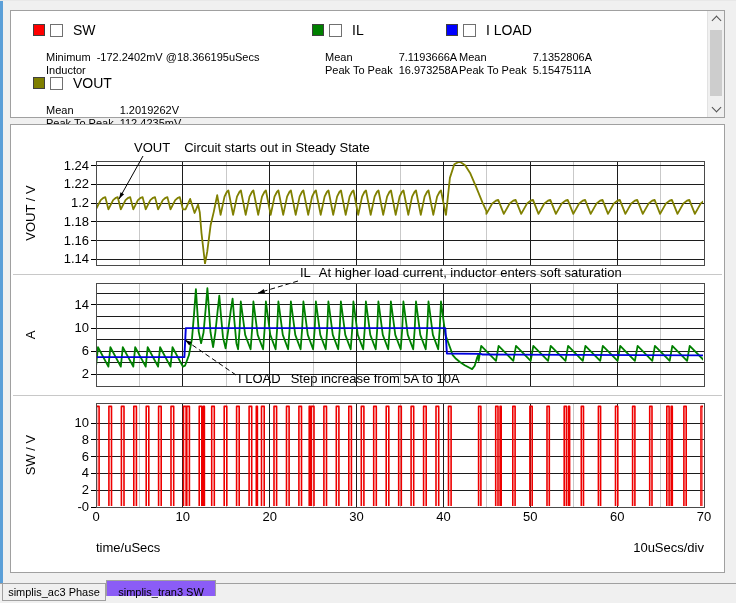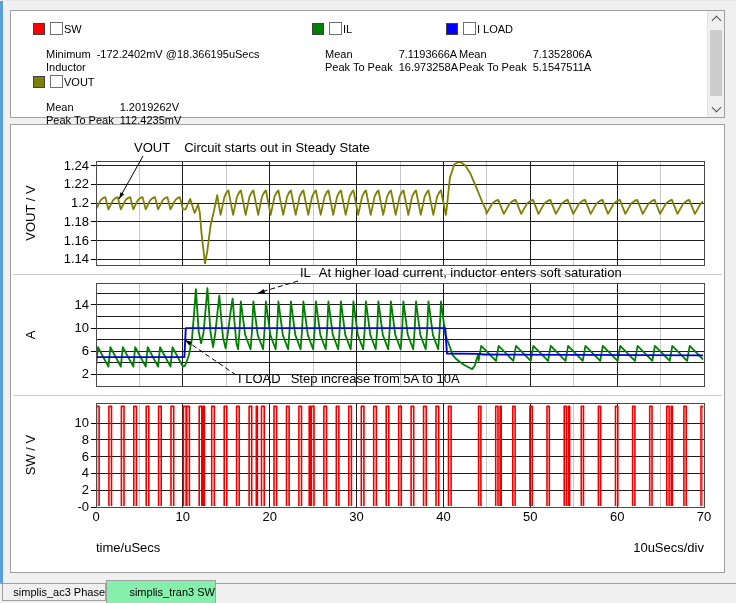--- a/index.html
+++ b/index.html
@@ -14,36 +14,36 @@
 
   .panel{position:absolute;background:#fff;border:1px solid #a0a0a0;box-sizing:border-box}
   #legend-panel{left:10px;top:10px;width:715px;height:108px}
   #plot-panel{left:10px;top:124px;width:715px;height:449px}
 
   
   .legend-entry{position:absolute;color:#000}
   .legend-head{display:flex;align-items:center}
   .swatch{width:12px;height:12px;border:1px solid #404040;box-sizing:border-box;flex:0 0 auto}
   .cb{width:13px;height:13px;background:#fff;border:1px solid #707070;box-sizing:border-box;margin-left:5px;flex:0 0 auto}
-  .legend-name{font-size:11px;margin-left:1px;white-space:nowrap}
+  .legend-name{font-size:14px;margin-left:10px;white-space:nowrap}
   .legend-stats{margin:13px 0 0 13px;display:grid;grid-template-columns:max-content auto;column-gap:6px;row-gap:1px;font-size:11px;line-height:12px;white-space:nowrap}
 
   .sb{position:absolute;top:0;right:0;width:17px;height:106px;background:#f0f0f0;border-left:1px solid #e2e2e2;box-sizing:border-box}
   .sb-btn{position:absolute;left:0;width:16px;height:17px}
   .sb-btn.up{top:0}.sb-btn.down{bottom:0}
   .chev{display:block;width:6px;height:6px;border-left:1px solid #505050;border-top:1px solid #505050;margin:6px auto 0}
   .chev.u{transform:rotate(45deg)}
   .chev.d{transform:rotate(225deg);margin-top:4px}
   .sb-thumb{position:absolute;left:2px;right:2px;top:19px;height:66px;background:#cdcdcd}
 
   
   #tab-bar{position:absolute;left:0;top:583px;width:736px;height:20px;background:#f0f0f0;border-top:1px solid #a0a0a0;box-sizing:border-box}
-  .tab{position:absolute;top:0;height:17px;line-height:16px;text-align:right;font-size:11px;color:#000;
+  .tab{position:absolute;top:0;height:17px;line-height:16px;text-align:center;font-size:11px;color:#000;
        background:#f0f0f0;border:1px solid #a0a0a0;border-top:none;box-sizing:border-box;white-space:nowrap}
-  .tab.active{top:-4px;height:24px;line-height:22px;background:#86efac;border-top:1px solid #a0a0a0;border-bottom:none;z-index:3}
+  .tab.active{top:-4px;height:16px;line-height:22px;background:#8b5cf6;border-top:1px solid #a0a0a0;border-bottom:none;z-index:3}
 
   #plot-svg text{fill:#000}
 </style>
 </head>
 <body>
 
 <div class="edge-accent"></div>
 <div class="top-hairline"></div>
 
 <div id="legend-panel" class="panel">

